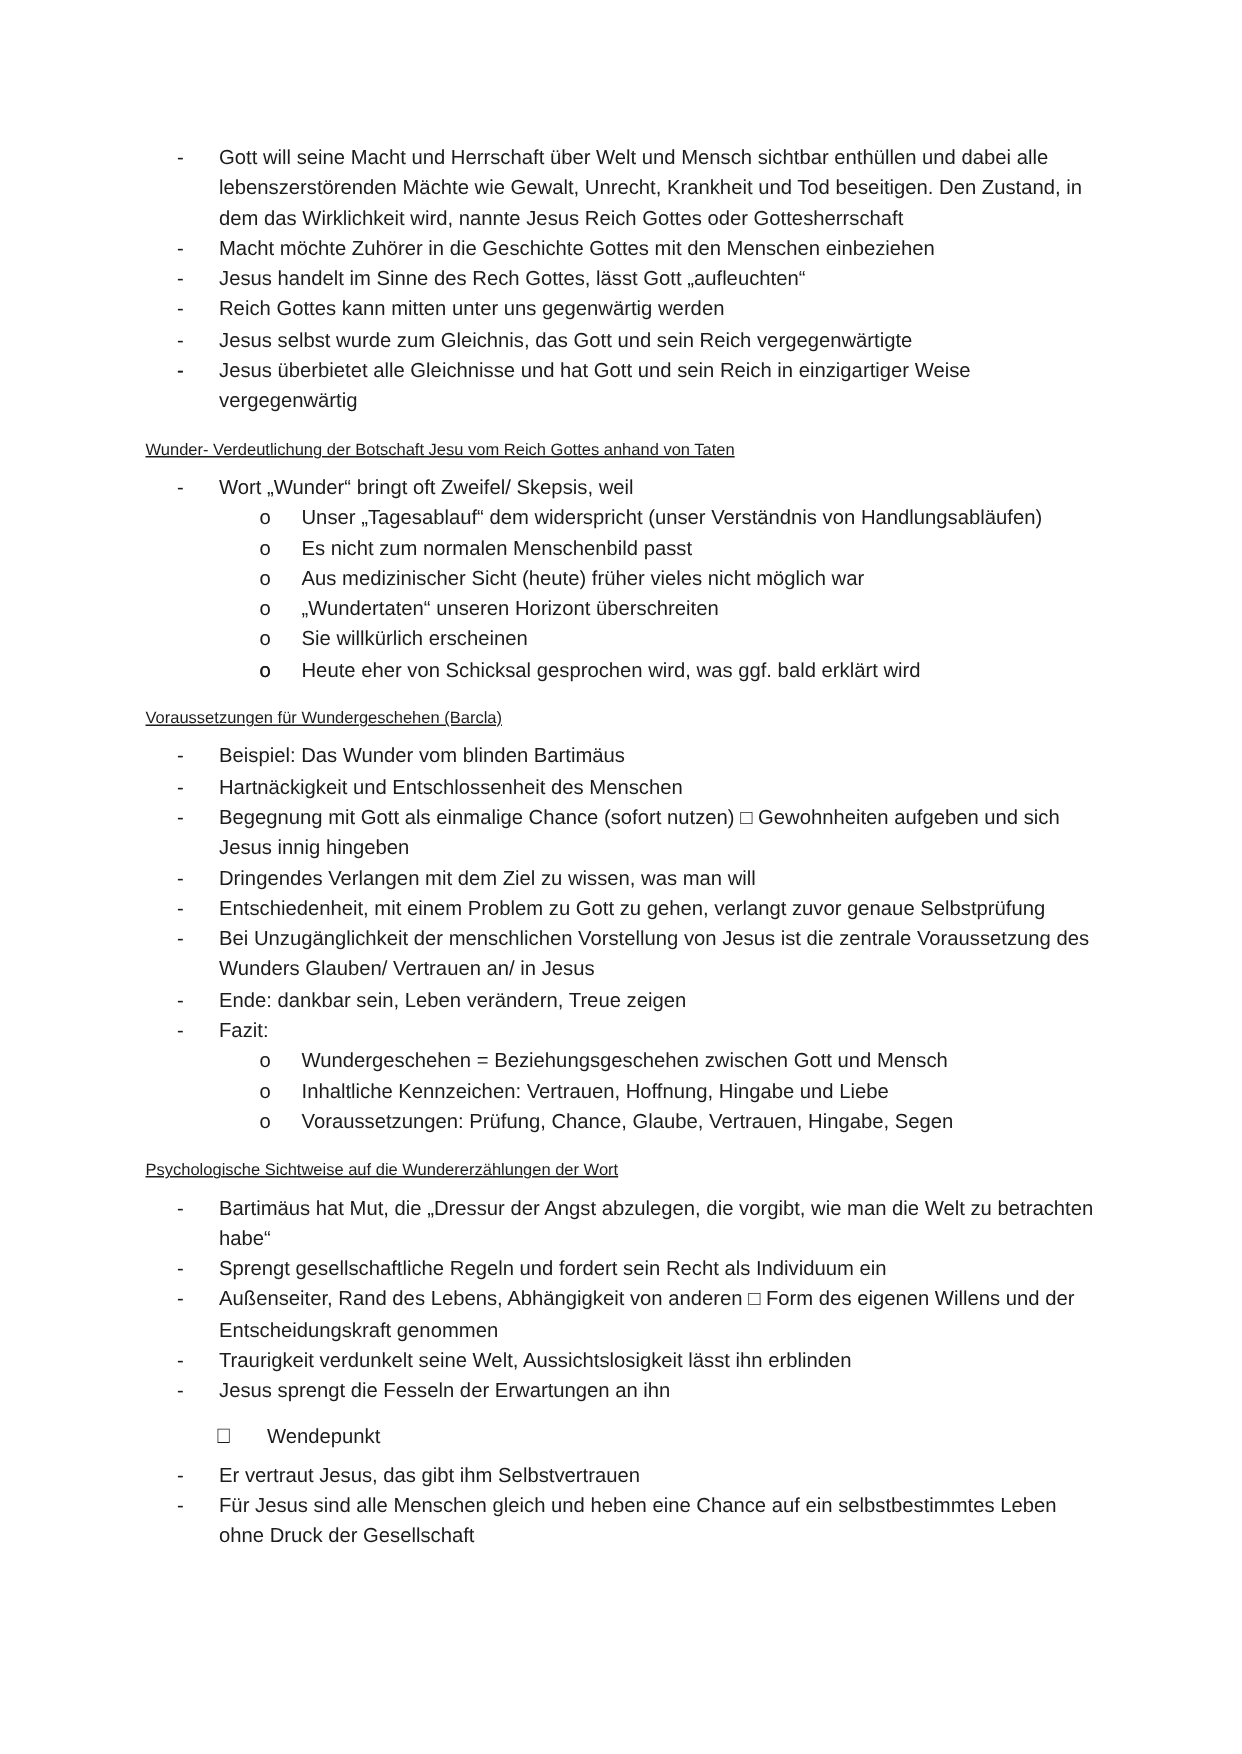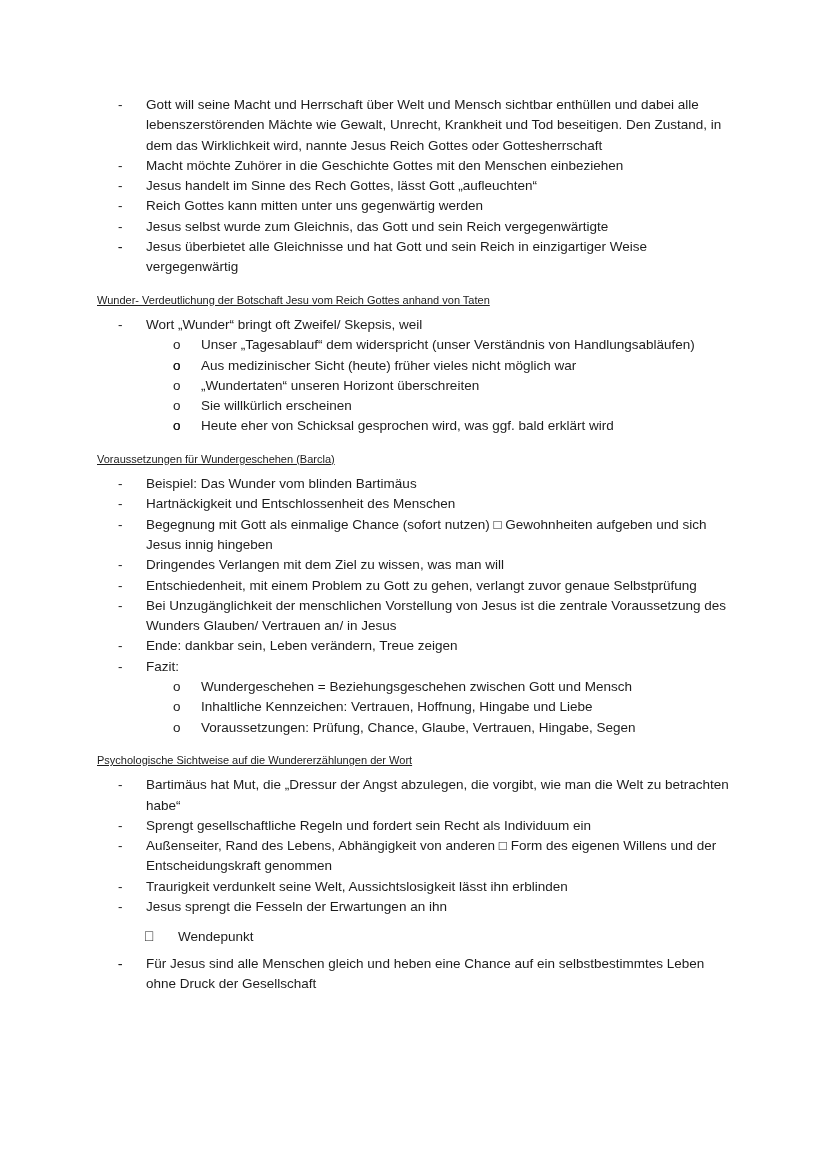--- a/index.html
+++ b/index.html
@@ -112,20 +112,21 @@
     <li>
       <span class="mk">-</span>
       <span>Wort „Wunder“ bringt oft Zweifel/ Skepsis, weil</span>
       <ul class="lvl2">
         <li>
           <span class="mk">o</span>
           <span>Unser „Tagesablauf“ dem widerspricht (unser Verständnis von Handlungsabläufen)</span>
         </li>
         <li>
           <span class="mk">o</span>
+          <span>Es nicht zum normalen Menschenbild passt</span>
         </li>
         <li>
           <span class="mk">o</span>
           <span>Aus medizinischer Sicht (heute) früher vieles nicht möglich war</span>
         </li>
         <li>
           <span class="mk">o</span>
           <span>„Wundertaten“ unseren Horizont überschreiten</span>
         </li>
         <li>
@@ -218,20 +219,21 @@
   </ul>
 
   <div class="callout">
     <span class="mk boxmark">□</span>
     <span>Wendepunkt</span>
   </div>
 
   <ul class="lvl1">
     <li>
       <span class="mk">-</span>
+      <span>Er vertraut Jesus, das gibt ihm Selbstvertrauen</span>
     </li>
     <li>
       <span class="mk">-</span>
       <span>Für Jesus sind alle Menschen gleich und heben eine Chance auf ein selbstbestimmtes Leben ohne Druck der Gesellschaft</span>
     </li>
   </ul>
 
 </div>
 
 </body></html>

